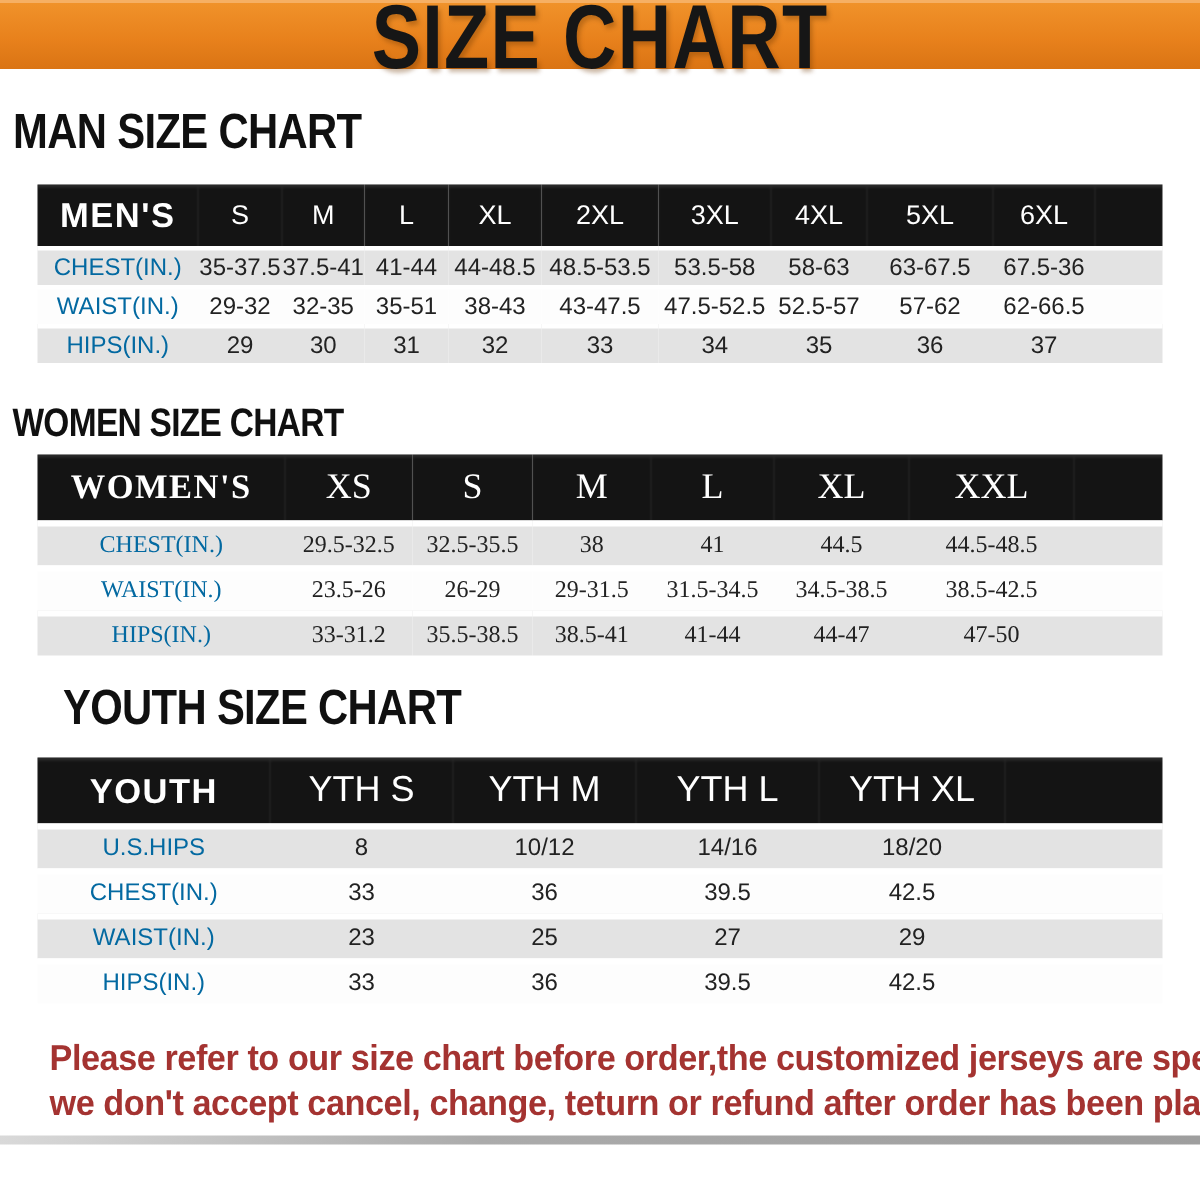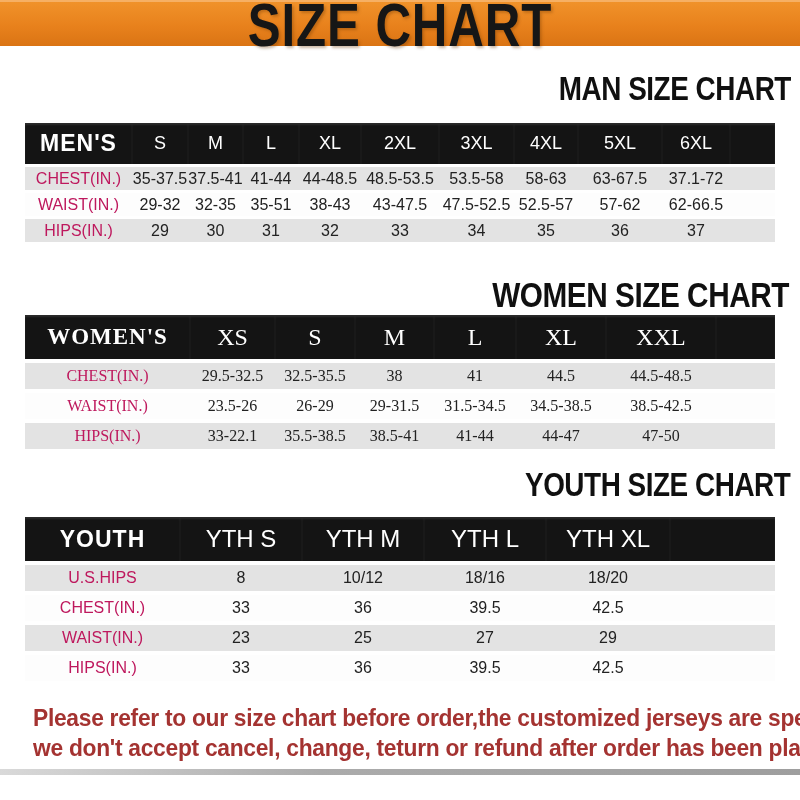--- a/index.html
+++ b/index.html
@@ -6,47 +6,47 @@
   html,body { width:800px; height:800px; background:#ffffff; overflow:hidden;
     font-family:"Liberation Sans", sans-serif; }
 
   .banner { height:46px; display:flex; align-items:center; justify-content:center;
     background:linear-gradient(180deg,#f0922a 0%, #e8811c 55%, #da7414 100%);
     border-top:2px solid #f6b064; }
   .banner-title { font-size:56px; font-weight:bold; color:#161616; letter-spacing:1px;
     transform:scale(0.88,1.08); transform-origin:center;
     text-shadow:2px 2px 3px rgba(110,55,0,0.35); white-space:nowrap; }
 
-  .section-heading { text-align:right; font-weight:bold; color:#101010;
+  .section-heading { text-align:left; font-weight:bold; color:#101010;
     font-size:30px; line-height:34px; }
   .section-heading > span { display:inline-block; transform:scale(0.93,1.1);
     letter-spacing:-0.5px; white-space:nowrap; }
   .heading-men   { margin-top:26px; }
-  .heading-women { margin-top:36px; font-size:32px; }
+  .heading-women { margin-top:24px; font-size:24px; }
   .heading-youth { margin-top:19px;padding-left:32px; }
 
   table { width:750px; margin:0 auto; border-collapse:separate; border-spacing:0;
     table-layout:fixed; }
   .tbl-men   { margin-top:17px; }
   .tbl-women { margin-top:3px;font-family:Liberation Serif, serif; }
   .tbl-youth { margin-top:15px; }
 
   th { background:#141414; color:#ffffff; font-weight:normal; text-align:center;
     box-shadow:inset 0 2px 2px rgba(255,255,255,0.10); overflow:hidden; white-space:nowrap; }
   .tbl-men th   { height:41px; font-size:18px; }
   .tbl-women th, .tbl-youth th { height:44px; font-size:24px; }
   th.side-label { font-weight:bold; font-size:23px !important; letter-spacing:1px; }
 
   td { text-align:center; color:#222222; font-size:16px; border-top:3px solid #ffffff;
     white-space:nowrap; overflow:hidden; }
   .tbl-men td { height:26px; }
   .tbl-women td, .tbl-youth td { height:30px; border-top-width:4px; }
   tbody tr:nth-child(odd) td { background:#e3e3e3; }
   tbody tr:nth-child(even) td { background:#fdfdfd; }
-  td.row-label { color:#be185d; }
+  td.row-label { color:#0369a1; }
 
   .footer-note { margin:22px 0 0 33px; }
   .footer-note p { color:#a43331; font-size:24px; line-height:30px; font-weight:bold;
     transform:scale(0.95,1); transform-origin:left center; letter-spacing:-0.3px;
     white-space:nowrap; }
   .bottom-strip { margin-top:6px; height:6px; width:100%;
     background:linear-gradient(90deg,#d9d9d9,#ababab 40%,#9e9e9e); }
 </style>
 </head>
 <body>
@@ -91,21 +91,21 @@
     <tr>
       <td class="row-label">CHEST(IN.)</td>
       <td>35-37.5</td>
       <td>37.5-41</td>
       <td>41-44</td>
       <td>44-48.5</td>
       <td>48.5-53.5</td>
       <td>53.5-58</td>
       <td>58-63</td>
       <td>63-67.5</td>
-      <td>37.1-72</td>
+      <td>67.5-36</td>
       <td></td>
     </tr>
     <tr>
       <td class="row-label">WAIST(IN.)</td>
       <td>29-32</td>
       <td>32-35</td>
       <td>35-51</td>
       <td>38-43</td>
       <td>43-47.5</td>
       <td>47.5-52.5</td>
@@ -172,21 +172,21 @@
       <td>23.5-26</td>
       <td>26-29</td>
       <td>29-31.5</td>
       <td>31.5-34.5</td>
       <td>34.5-38.5</td>
       <td>38.5-42.5</td>
       <td></td>
     </tr>
     <tr>
       <td class="row-label">HIPS(IN.)</td>
-      <td>33-22.1</td>
+      <td>33-31.2</td>
       <td>35.5-38.5</td>
       <td>38.5-41</td>
       <td>41-44</td>
       <td>44-47</td>
       <td>47-50</td>
       <td></td>
     </tr>
   </tbody>
 </table>
 
@@ -210,21 +210,21 @@
       <th>YTH L</th>
       <th>YTH XL</th>
       <th></th>
     </tr>
   </thead>
   <tbody>
     <tr>
       <td class="row-label">U.S.HIPS</td>
       <td>8</td>
       <td>10/12</td>
-      <td>18/16</td>
+      <td>14/16</td>
       <td>18/20</td>
       <td></td>
     </tr>
     <tr>
       <td class="row-label">CHEST(IN.)</td>
       <td>33</td>
       <td>36</td>
       <td>39.5</td>
       <td>42.5</td>
       <td></td>

